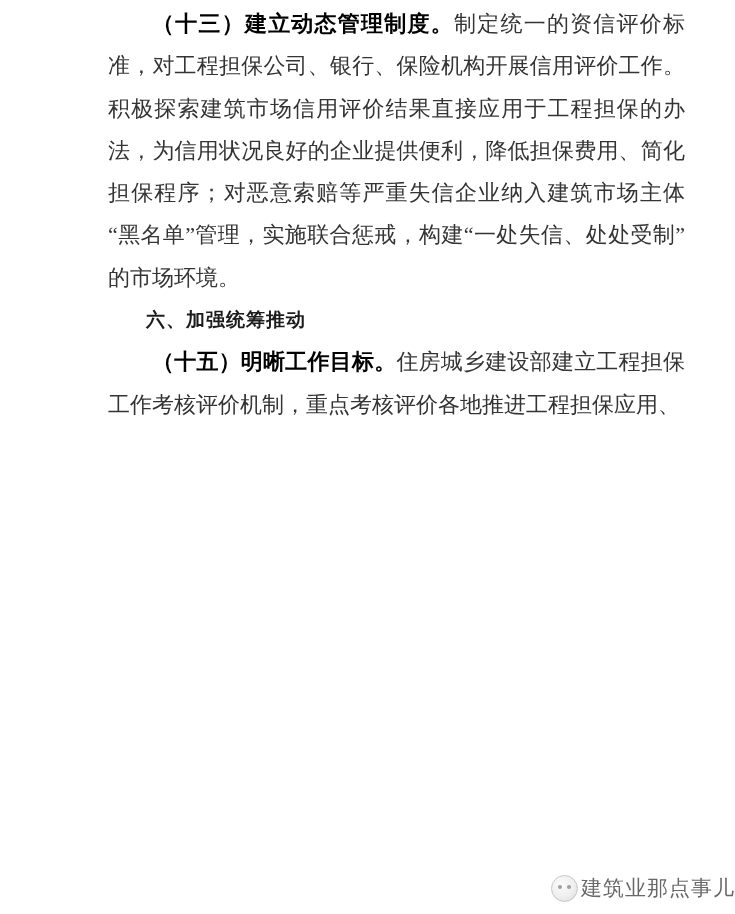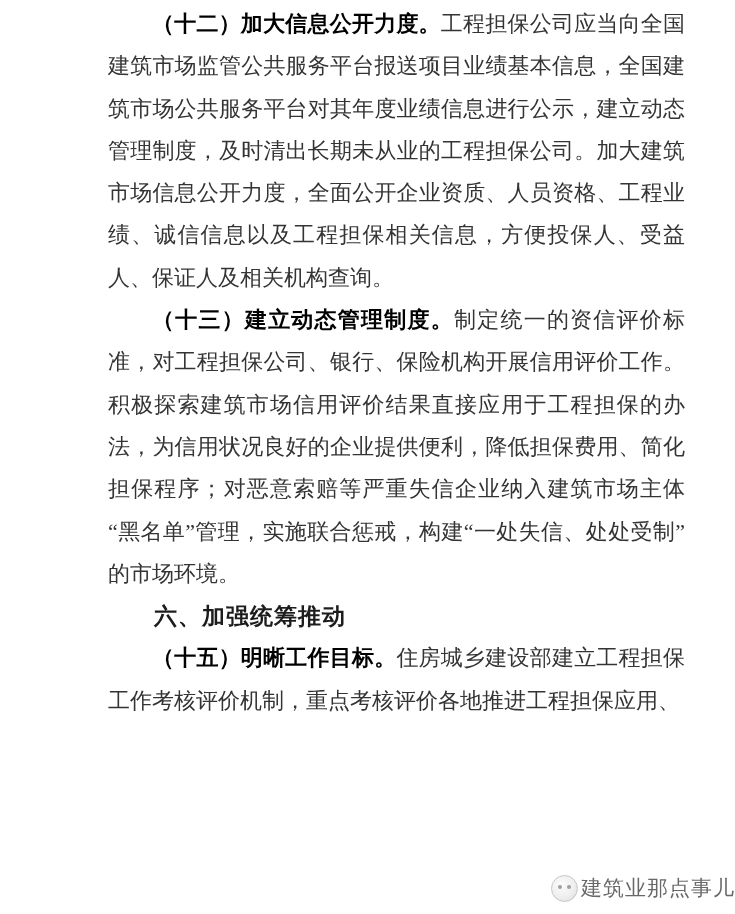--- a/index.html
+++ b/index.html
@@ -24,21 +24,21 @@
     text-justify: inter-character;
     text-indent: 2em;
     word-break: break-all;
   }
   .para .lead {
     color: #000000;
     font-weight: bold;
   }
   .section-heading {
     font-family: "Liberation Sans", "DejaVu Sans", sans-serif;
-    font-size: 23px;
+    font-size: 19px;
     line-height: 42.3px;
     font-weight: bold;
     color: #1c1c1c;
     text-indent: 2em;
     letter-spacing: 1px;
   }
   .watermark {
     position: absolute;
     top: 874px;
     right: 0px;
@@ -75,21 +75,20 @@
     letter-spacing: 1px;
     color: #474747;
     white-space: nowrap;
   }
 </style>
 </head>
 <body>
 
 <div class="page">
 
-  <p class="para"><span class="lead">（十二）加大信息公开力度。</span><span>工程担保公司应当向全国建筑市场监管公共服务平台报送项目业绩基本信息，全国建筑市场公共服务平台对其年度业绩信息进行公示，建立动态管理制度，及时清出长期未从业的工程担保公司。加大建筑市场信息公开力度，全面公开企业资质、人员资格、工程业绩、诚信信息以及工程担保相关信息，方便投保人、受益人、保证人及相关机构查询。</span></p>
 
   <p class="para"><span class="lead">（十三）建立动态管理制度。</span><span>制定统一的资信评价标准，对工程担保公司、银行、保险机构开展信用评价工作。积极探索建筑市场信用评价结果直接应用于工程担保的办法，为信用状况良好的企业提供便利，降低担保费用、简化担保程序；对恶意索赔等严重失信企业纳入建筑市场主体“黑名单”管理，实施联合惩戒，构建“一处失信、处处受制”的市场环境。</span></p>
 
   <p class="section-heading">六、加强统筹推动</p>
 
 
   <p class="para"><span class="lead">（十五）明晰工作目标。</span><span>住房城乡建设部建立工程担保工作考核评价机制，重点考核评价各地推进工程担保应用、</span></p>
 
   <div class="watermark">
     <span class="wm-icon"></span>

